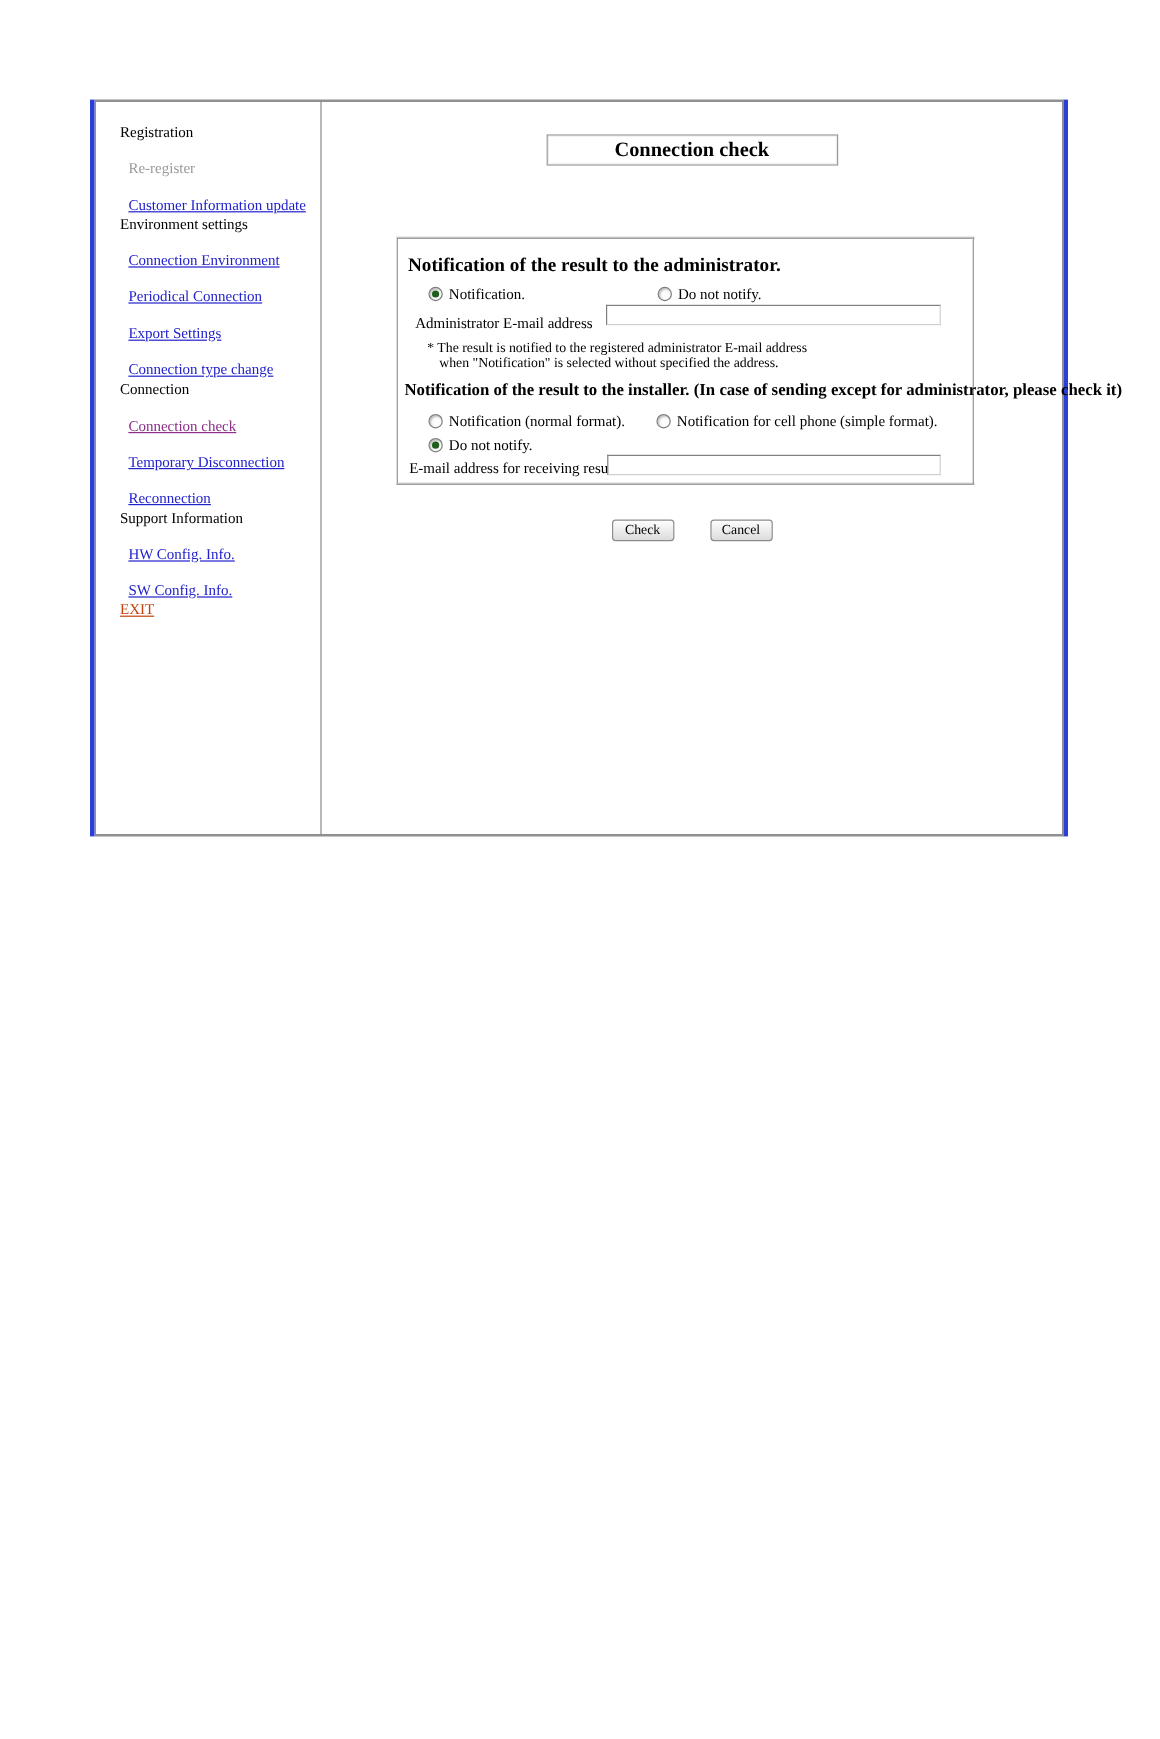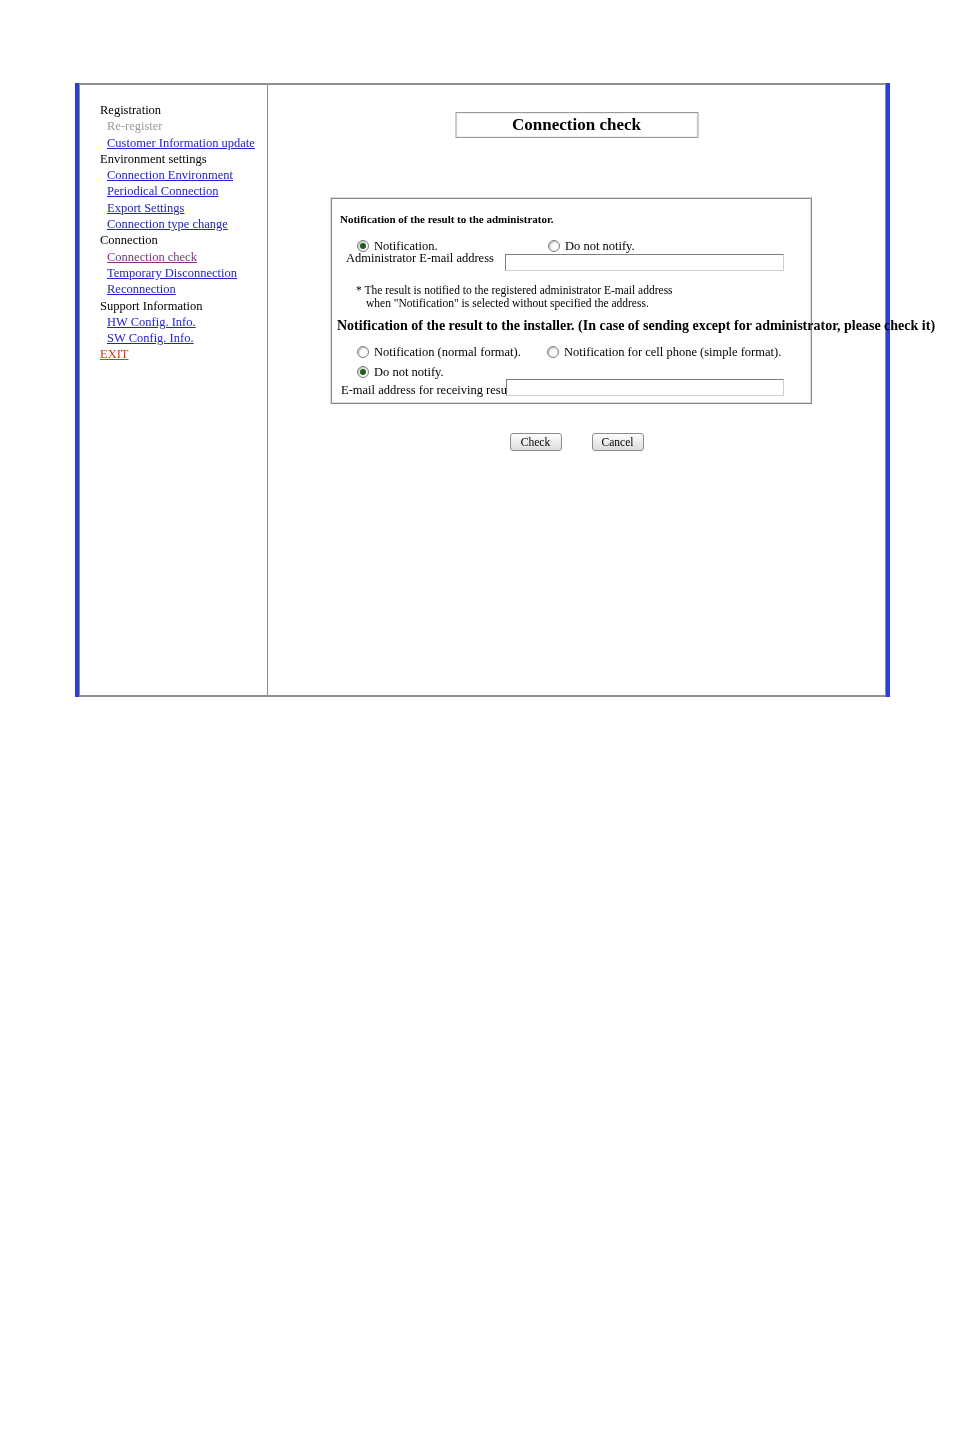--- a/index.html
+++ b/index.html
@@ -18,40 +18,40 @@
     border: 1px solid #8f8f8f; border-top-width: 2px; border-bottom-width: 2px;
     display: flex; flex-direction: column; background: #fff;
   }
   .body-row { flex: 1; display: flex; min-height: 0; }
   .sidebar {
     width: 188px; border-right: 1px solid #8a8a8a;
     padding: 17px 4px 0 20px; font-size: 12.5px; line-height: 16.3px;
     overflow: hidden;
   }
   .sb-head { color: #000; }
-  .sb-link { display: block; padding-left: 7px; text-decoration: underline; color: #2222cc; cursor: pointer; }
+  .sb-link { display: block; padding-left: 7px; text-decoration: underline; color: #2222cc; cursor: pointer; margin-top: 14px; }
   .sb-link.visited { color: #8b2f8b; }
   .sb-link.disabled { color: #9a9a9a; text-decoration: none; cursor: default; }
   .sb-exit { display: inline-block; color: #c2410c; text-decoration: underline; cursor: pointer; }
   .content { flex: 1; position: relative; }
   .title-box {
     position: absolute; top: 27px; left: 50%; transform: translateX(-50%);
     width: 243px; height: 26px; border: 1px solid #9a9a9a;
     box-shadow: inset 0 0 0 1px #eeeeee;
     text-align: center; line-height: 24px; font-weight: bold; font-size: 17px;
   }
   .description {
     position: absolute; top: 80px; left: 0; right: 0;
     text-align: center; font-size: 12px;
   }
   .form-box {
     position: absolute; top: 112px; left: 62px; width: 482px; height: 207px;
     border: 2px ridge #dcdcdc;
   }
-  .fb-h1 { position: absolute; left: 8px; top: 14px; font-size: 11px; font-weight: bold; white-space: nowrap; text-align: center; }
+  .fb-h1 { position: absolute; left: 8px; top: 14px; font-size: 16px; font-weight: bold; white-space: nowrap; text-align: center; }
   .fb-h2 { position: absolute; left: 5px; top: 119px; font-size: 14px; font-weight: bold; white-space: nowrap; }
   .radio {
     display: inline-block; width: 12px; height: 12px; border-radius: 50%;
     border: 1px solid #7d7d7d; background: #fdfdfd;
     box-shadow: inset 1px 1px 2px rgba(0,0,0,0.28);
     vertical-align: -2px; cursor: pointer;
   }
   .radio.checked::after {
     content: ""; display: block; width: 6px; height: 6px; margin: 2px;
     border-radius: 50%; background: #1d5f1d;
@@ -120,21 +120,21 @@
         <div class="form-box">
           <div class="fb-h1">Notification of the result to the administrator.</div>
 
           <div class="fb-row" style="left:25px; top:37px;">
             <span class="radio checked"></span><span class="radio-label">Notification.</span>
           </div>
           <div class="fb-row" style="left:216px; top:37px;">
             <span class="radio"></span><span class="radio-label">Do not notify.</span>
           </div>
 
-          <div class="fb-label" style="left:14px; top:52px;">Administrator E-mail address</div>
+          <div class="fb-label" style="left:14px; top:63px;">Administrator E-mail address</div>
           <input class="text-input" style="left: 173px; top: 55px; width: 279px;" value="">
 
           <div class="fb-note" style="left:24px; top:85px;">* The result is notified to the registered administrator E-mail address</div>
           <div class="fb-note" style="left:34px; top:98px;">when "Notification" is selected without specified the address.</div>
 
           <div class="fb-h2">Notification of the result to the installer. (In case of sending except for administrator, please check it)</div>
 
           <div class="fb-row" style="left:25px; top:143px;">
             <span class="radio"></span><span class="radio-label">Notification (normal format).</span>
           </div>

